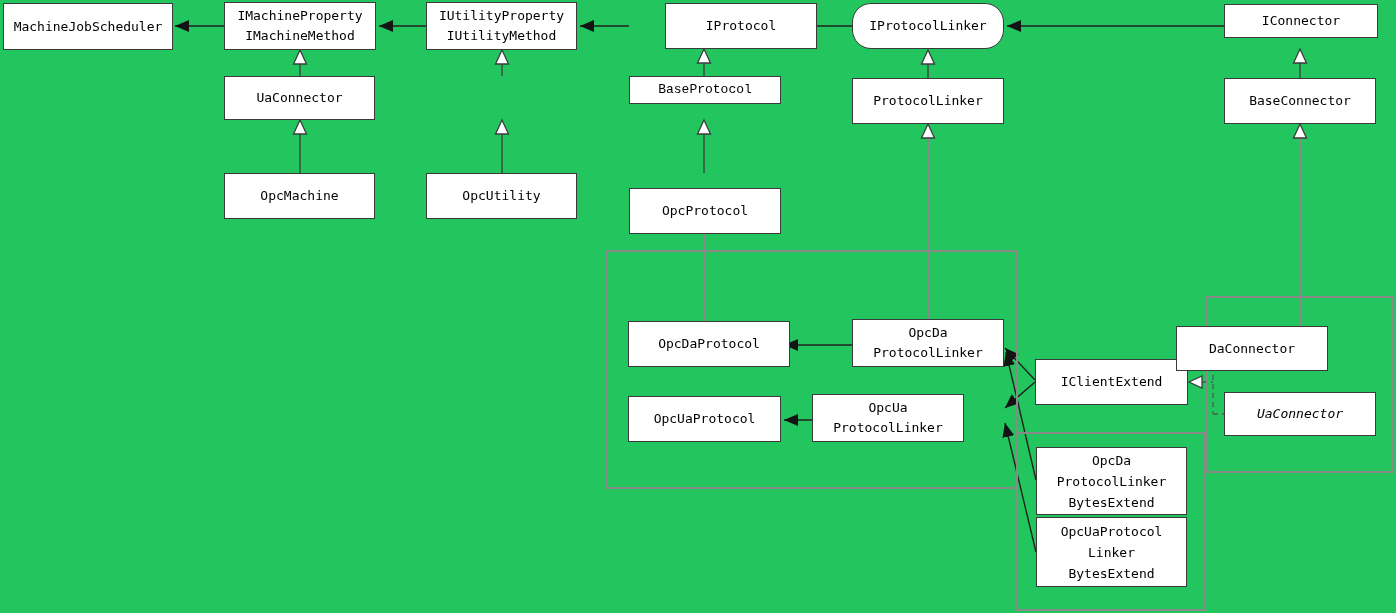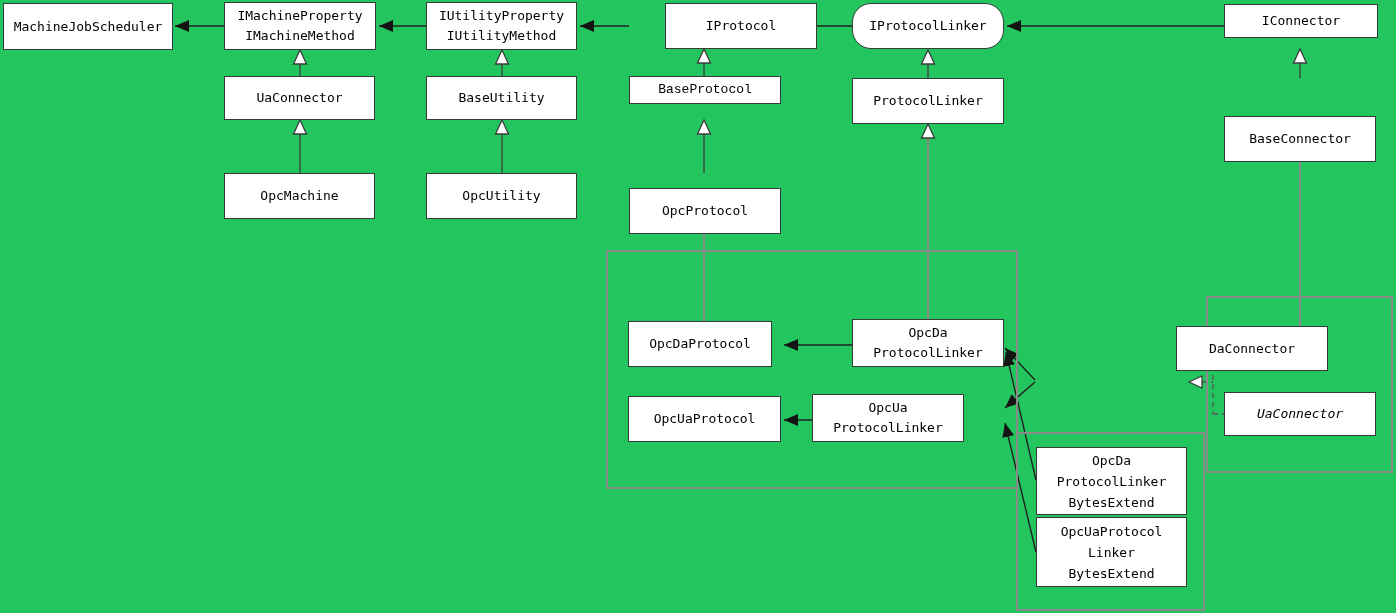--- a/index.html
+++ b/index.html
@@ -101,58 +101,58 @@
   <div class="node" style="left:852px;top:3px;width:152px;height:46px;border-radius:19px;">
     <span class="node-label">IProtocolLinker</span>
   </div>
   <div class="node" style="left:1224px;top:4px;width:154px;height:34px;">
     <span class="node-label">IConnector</span>
   </div>
 
   <div class="node" style="left:224px;top:76px;width:151px;height:44px;">
     <span class="node-label">UaConnector</span>
   </div>
-  <div class="node" style="left:426px;top:76px;width:151px;height:44px;">
-    <span class="node-label">BaseUtility</span>
-  </div>
   <div class="node" style="left:629px;top:76px;width:152px;height:28px;font-family:Liberation Mono, monospace;">
     <span class="node-label">BaseProtocol</span>
   </div>
   <div class="node" style="left:852px;top:78px;width:152px;height:46px;">
     <span class="node-label">ProtocolLinker</span>
   </div>
-  <div class="node" style="left:1224px;top:78px;width:152px;height:46px;margin-top:38px;">
+  <div class="node" style="left:1224px;top:78px;width:152px;height:46px;">
     <span class="node-label">BaseConnector</span>
   </div>
 
   <div class="node" style="left:224px;top:173px;width:151px;height:46px;justify-content:center;">
     <span class="node-label">OpcMachine</span>
   </div>
   <div class="node" style="left:426px;top:173px;width:151px;height:46px;">
     <span class="node-label">OpcUtility</span>
   </div>
   <div class="node" style="left:629px;top:173px;width:152px;height:46px;margin-top:15px;">
     <span class="node-label">OpcProtocol</span>
   </div>
 
-  <div class="node" style="left:628px;top:321px;width:144px;height:46px;">
+  <div class="node" style="left:628px;top:321px;width:162px;height:46px;">
     <span class="node-label">OpcDaProtocol</span>
   </div>
   <div class="node" style="left:628px;top:396px;width:153px;height:46px;">
     <span class="node-label">OpcUaProtocol</span>
   </div>
   <div class="node" style="left:852px;top:319px;width:152px;height:48px;">
     <span class="node-label">OpcDa
 ProtocolLinker</span>
   </div>
   <div class="node" style="left:812px;top:394px;width:152px;height:48px;">
     <span class="node-label">OpcUa
 ProtocolLinker</span>
   </div>
 
+  <div class="node" style="left:1035px;top:359px;width:153px;height:46px;">
+    <span class="node-label">IClientExtend</span>
+  </div>
   <div class="node" style="left:1176px;top:326px;width:152px;height:45px;">
     <span class="node-label">DaConnector</span>
   </div>
   <div class="node" style="left:1224px;top:392px;width:152px;height:44px;font-style:italic;">
     <span class="node-label">UaConnector</span>
   </div>
 
   <div class="node" style="left:1036px;top:447px;width:151px;height:68px;">
     <span class="node-label three">OpcDa
 ProtocolLinker

